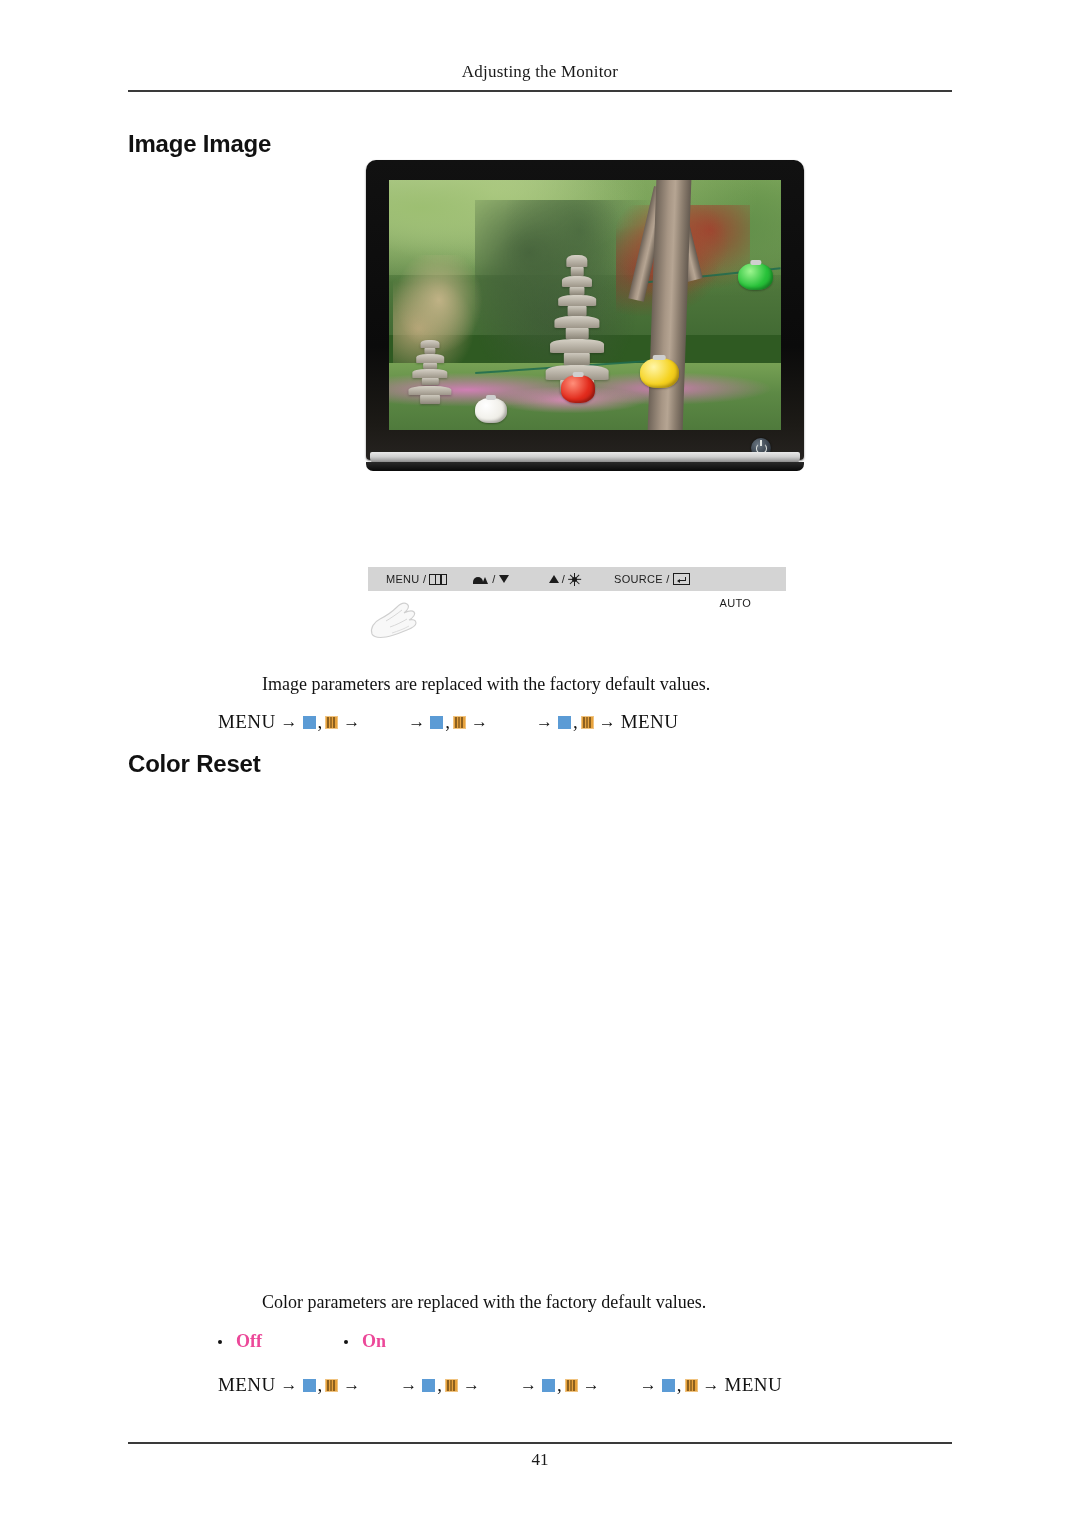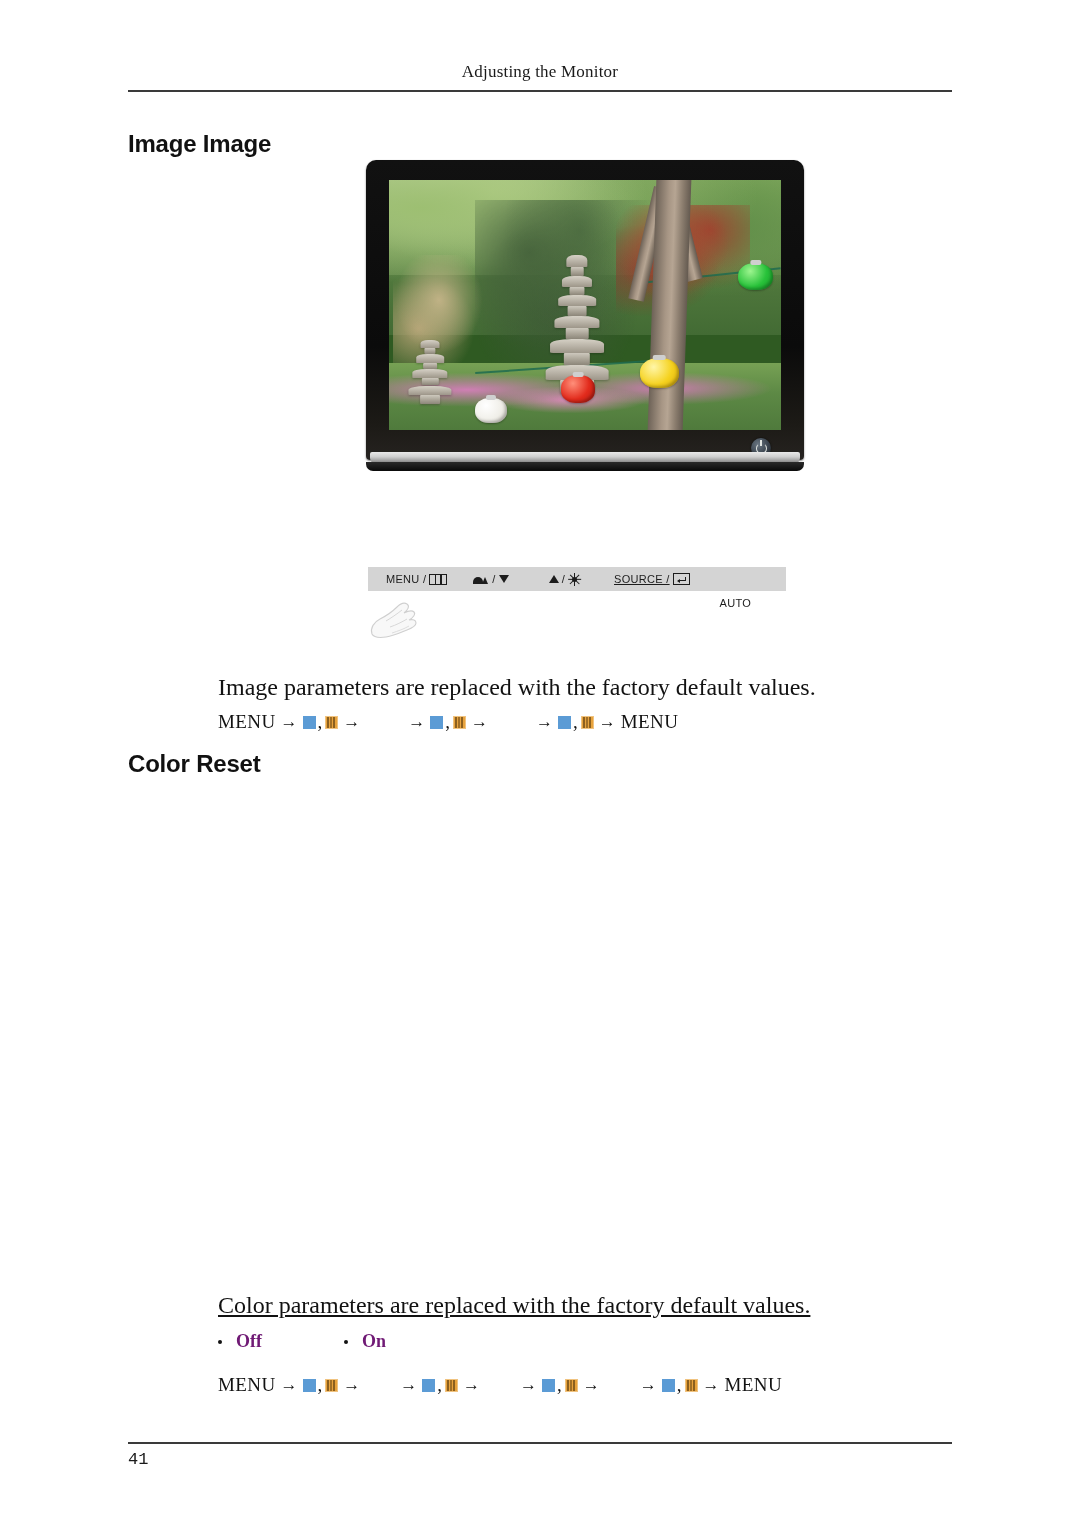--- a/index.html
+++ b/index.html
@@ -225,21 +225,21 @@
     align-items: center;
     font-family: "Liberation Sans", sans-serif;
     font-size: 11px;
     color: #1c1c1c;
     letter-spacing: .3px;
   }
   .ctrl-item { display:flex; align-items:center; gap:3px; white-space:nowrap; }
   #ctrl-menu { margin-left: 18px; }
   #ctrl-magicbright { margin-left: 26px; }
   #ctrl-bright { margin-left: 40px; }
-  #ctrl-source { margin-left: 33px; text-decoration: underline; }
+  #ctrl-source { margin-left: 33px; }
   #ctrl-auto { margin-left: 30px; margin-top: 48px; }
 
   .icon-osd {
     display:inline-block;
     width: 18px; height: 11px;
     border: 1.4px solid #1c1c1c;
     position: relative;
     box-sizing: border-box;
   }
   .icon-osd::before, .icon-osd::after {
@@ -332,26 +332,27 @@
     top: 592px;
     width: 64px;
     height: 50px;
     opacity: .55;
   }
 
   
   .body-text {
     position: absolute;
     font-family: "Liberation Serif", serif;
-    font-size: 24px;
+    font-size: 18px;
     color: #121212;
     white-space: nowrap;
+    margin-left: 44px;
   }
   #para-image { left: 218px; top: 674px; }
-  #para-color { left: 218px; top: 1292px; text-decoration: underline; }
+  #para-color { left: 218px; top: 1292px; }
 
   
   .menu-path {
     position: absolute;
     font-family: "Liberation Serif", serif;
     font-size: 19px;
     color: #121212;
     display: flex;
     align-items: center;
     white-space: nowrap;
@@ -391,21 +392,21 @@
     position:absolute; left:0; top:0; right:0; bottom:0;
     border: 1px solid rgba(255,255,255,.35);
   }
 
   
   .bullet-row {
     position: absolute;
     font-family: "Liberation Serif", serif;
     font-size: 18px;
     font-weight: bold;
-    color: #701a75;
+    color: #ec4899;
     display: flex;
     align-items: center;
   }
   #bullets-color-reset { left: 218px; top: 1331px; }
   .bullet-item { display:flex; align-items:center; }
   .bullet-dot {
     display:inline-block;
     width:4px; height:4px;
     background:#121212;
     border-radius:50%;
@@ -420,22 +421,22 @@
     top: 1442px;
     width: 824px;
     height: 0;
     border-top: 2px solid #3a3a3a;
   }
   .page-number {
     position: absolute;
     left: 128px;
     top: 1450px;
     width: 824px;
-    text-align: left;
-    font-family: Liberation Mono, monospace;
+    text-align: center;
+    font-family: Liberation Serif, serif;
     font-size: 17px;
     color: #1a1a1a;
   }
 </style>
 </head>
 <body>
 
 <div class="page-header">Adjusting the Monitor</div>
 <div class="rule-top"></div>
 

